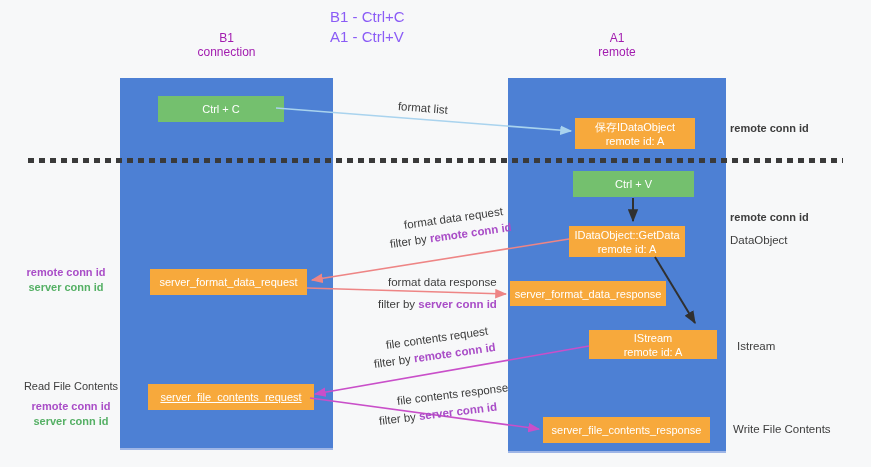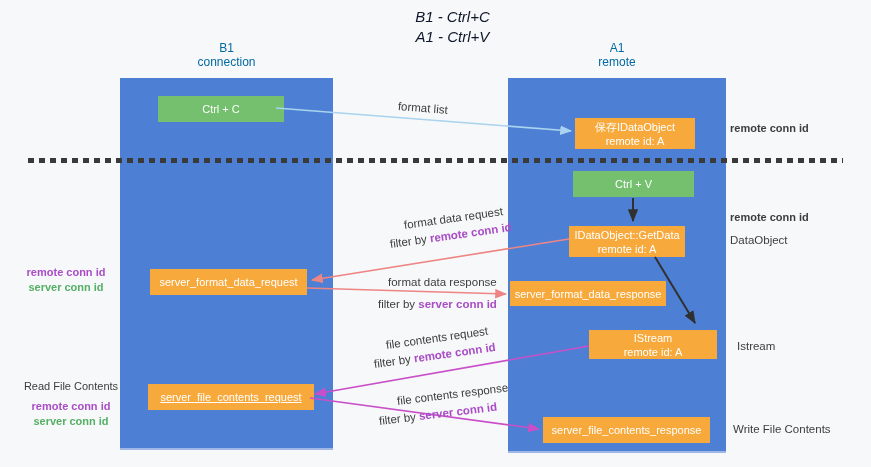--- a/index.html
+++ b/index.html
@@ -9,28 +9,27 @@
   }
   .canvas{
     position:relative;
     width:871px;height:467px;
     background:#f7f8f9;
     overflow:hidden;
   }
   .abs{position:absolute;}
   .title{
     left:330px;top:7px;width:245px;
-    text-align:center;
+    text-align:left;
     font-size:15px;line-height:20px;
-    color:#0f172a;
-    font-style:italic;
+    color:#8b5cf6;
   }
   .lane-header{
-    top:41px;text-align:center;
-    font-size:12px;line-height:14px;color:#0369a1;
+    top:31px;text-align:center;
+    font-size:12px;line-height:14px;color:#a21caf;
   }
   .lane{
     background:#4d80d4;
     border-bottom:2px solid #9fb6e6;
   }
   .dashed-line{
     left:28px;top:158px;width:815px;height:5px;
     background:repeating-linear-gradient(90deg,#3a3a3a 0 6px,transparent 6px 11px);
   }
   .box{

